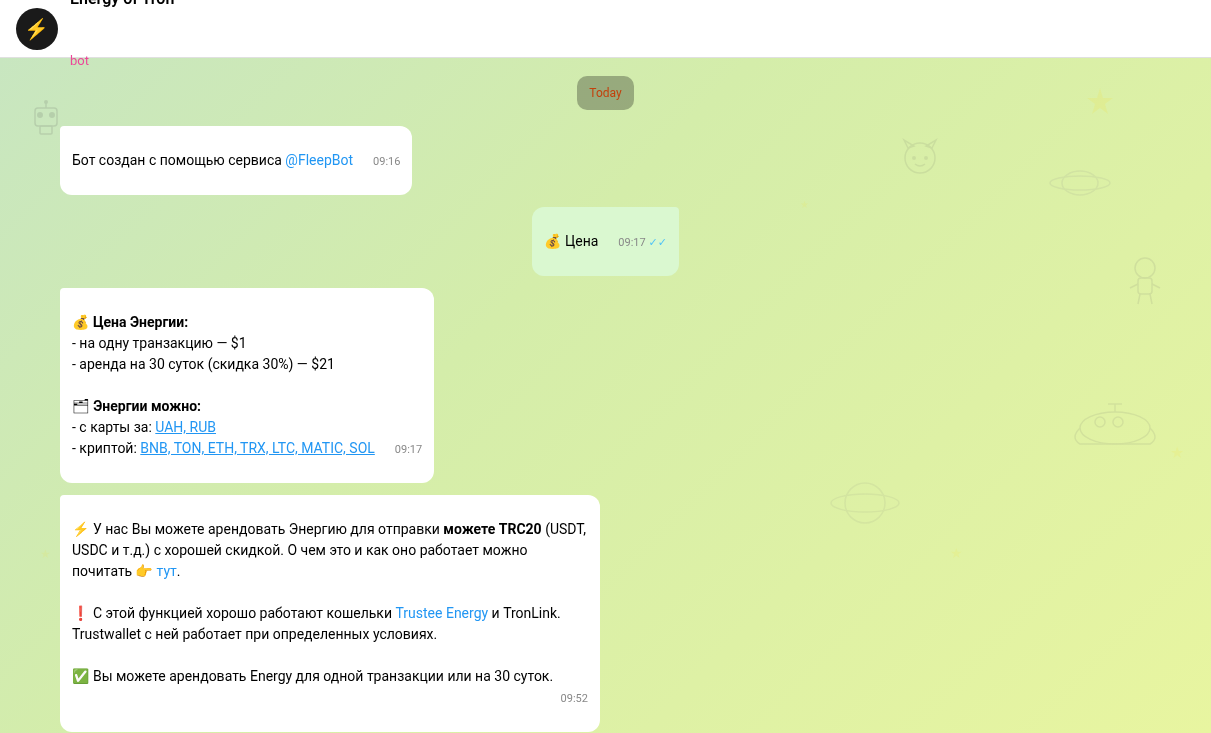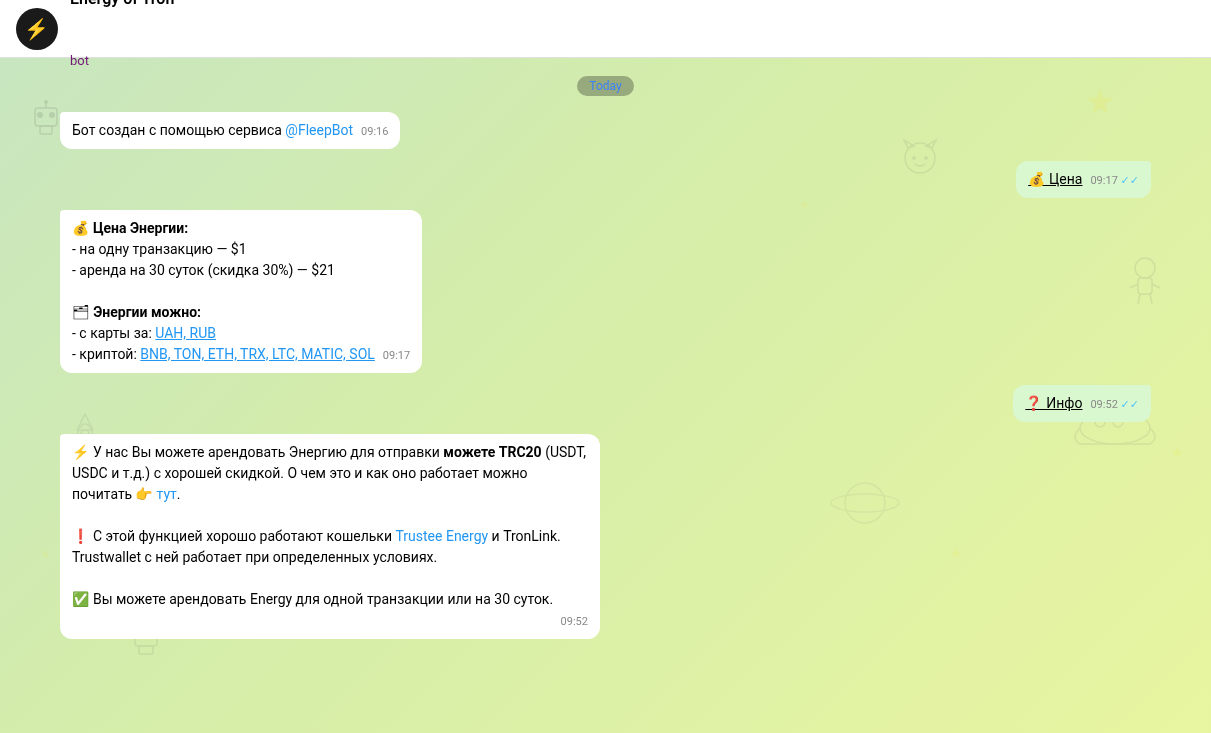--- a/index.html
+++ b/index.html
@@ -50,21 +50,21 @@
 
     .header-title {
       font-size: 16px;
       font-weight: 600;
       color: #000;
       line-height: 1.2;
     }
 
     .header-subtitle {
       font-size: 13px;
-      color: #701a75;
+      color: #ec4899;
     }
 
     
     .chat-area {
       flex: 1;
       overflow-y: auto;
       position: relative;
       padding: 10px 60px 10px 60px;
     }
 
@@ -95,44 +95,43 @@
 
     
     .date-divider {
       display: flex;
       justify-content: center;
       margin: 8px 0;
     }
 
     .date-badge {
       background: rgba(0,0,0,0.28);
-      color: #3b82f6;
+      color: #c2410c;
       font-size: 12px;
-      padding: 3px 12px;
+      padding: 10px 12px;
       border-radius: 10px;
     }
 
     
     .message-row {
       display: flex;
       margin-bottom: 4px;
     }
 
     .message-row.incoming {
       justify-content: flex-start;
     }
 
     .message-row.outgoing {
-      justify-content: flex-end;
-      text-decoration: underline;
+      justify-content: center;
     }
 
     .bubble {
       max-width: 540px;
-      padding: 8px 12px;
+      padding: 24px 12px;
       border-radius: 12px;
       font-size: 14px;
       line-height: 1.5;
       position: relative;
       word-break: break-word;
     }
 
     .bubble.incoming {
       background: #ffffff;
       border-top-left-radius: 4px;
@@ -142,21 +141,21 @@
     .bubble.outgoing {
       background: #daf8d0;
       border-top-right-radius: 4px;
       color: #000;
     }
 
     .bubble .time {
       font-size: 11px;
       color: #888;
       float: right;
-      margin-left: 8px;
+      margin-left: 20px;
       margin-top: 4px;
     }
 
     .bubble .time .ticks {
       color: #4fc3f7;
     }
 
     .bubble a {
       color: #2196f3;
       text-decoration: none;
@@ -297,26 +296,20 @@
           - аренда на 30 суток (скидка 30%) — $21<br>
           <br>
           🗂 <strong>Энергии можно:</strong><br>
           - с карты за: <a class="underline" href="#">UAH, RUB</a><br>
           - криптой: <a class="underline" href="#">BNB, TON, ETH, TRX, LTC, MATIC, SOL</a>
         </span>
         <span class="time">09:17</span>
       </div>
     </div>
 
-    <div class="message-row outgoing">
-      <div class="bubble outgoing">
-        <span>❓ Инфо</span>
-        <span class="time">09:52 <span class="ticks">✓✓</span></span>
-      </div>
-    </div>
 
     <div class="message-row incoming">
       <div class="bubble incoming">
         <span>
           ⚡ У нас Вы можете арендовать Энергию для отправки <strong>можете TRC20</strong> (USDT, USDC и т.д.) с хорошей скидкой. О чем это и как оно работает можно почитать 👉 <a href="#">тут</a>.<br>
           <br>
           ❗ С этой функцией хорошо работают кошельки <a href="#">Trustee Energy</a> и TronLink. Trustwallet с ней работает при определенных условиях.<br>
           <br>
           ✅ Вы можете арендовать Energy для одной транзакции или на 30 суток.
         </span>

